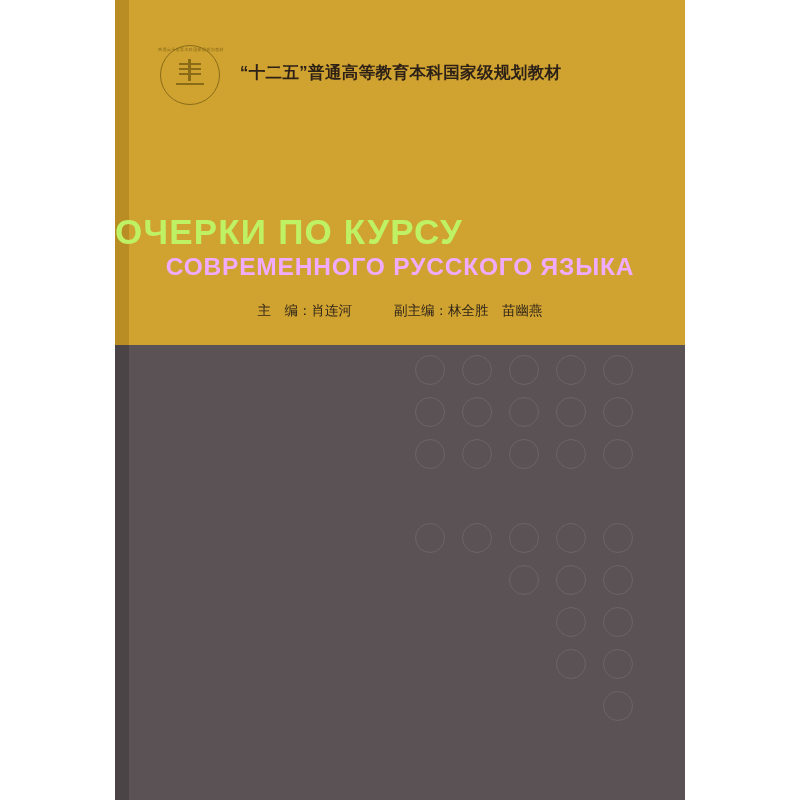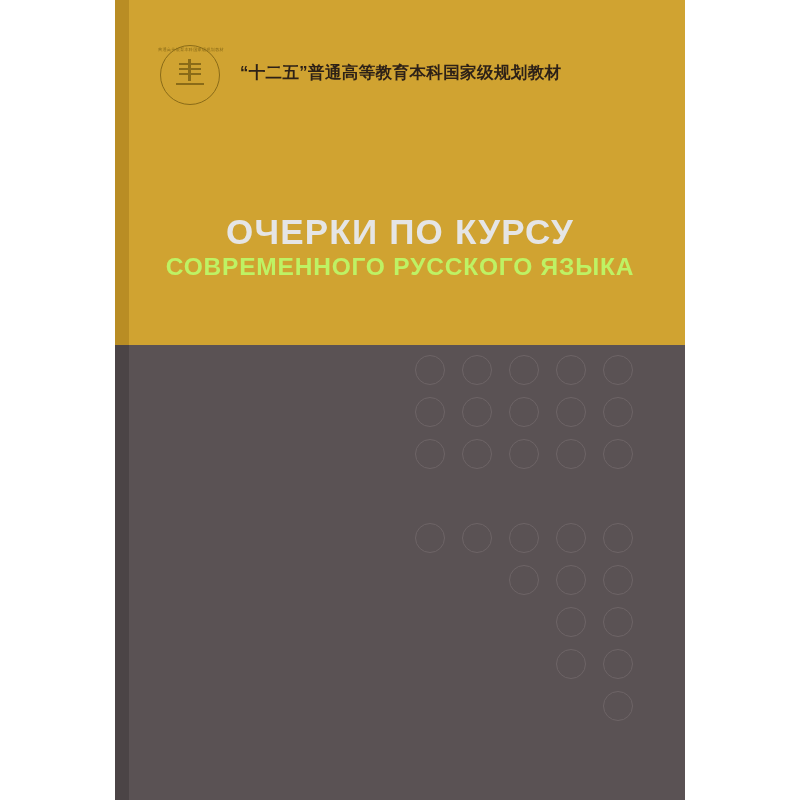--- a/index.html
+++ b/index.html
@@ -115,35 +115,34 @@
     font-weight: bold;
     color: #2b2018;
     letter-spacing: 2px;
     font-family: "Liberation Serif", serif;
   }
   .title-ru1 {
     position: absolute;
     left: 0;
     top: 212px;
     width: 570px;
-    text-align: center;
     font-size: 35px;
     font-weight: bold;
-    color: #e5e5e5;
+    color: #bef264;
     letter-spacing: 1.2px;
   }
   .title-ru2 {
     position: absolute;
     left: 0;
     top: 253px;
     width: 570px;
     text-align: center;
     font-size: 24.5px;
     font-weight: bold;
-    color: #bef264;
+    color: #f0abfc;
     letter-spacing: 0.8px;
   }
   
   .authors {
     position: absolute;
     left: 0;
     top: 302px;
     width: 570px;
     text-align: center;
     font-size: 13.5px;
@@ -199,20 +198,23 @@
         <div class="bar" style="left:16px; top:4px; width:3px; height:22px;"></div>
         <div class="bar" style="left:4px; top:28px; width:28px; height:2px;"></div>
       </div>
     </div>
 
     <div class="series-line">“十二五”普通高等教育本科国家级规划教材</div>
 
     <div class="title-ru1">ОЧЕРКИ ПО КУРСУ</div>
     <div class="title-ru2">СОВРЕМЕННОГО РУССКОГО ЯЗЫКА</div>
 
+    <div class="authors">
+      <span>主　编：</span><span class="a-main">肖连河</span><span>副主编：</span><span>林全胜　苗幽燕</span>
+    </div>
 
     <div class="dots" id="dot-grid">
         <div class="dot" style="left: 0px; top: 0px;"></div>
         <div class="dot" style="left: 47px; top: 0px;"></div>
         <div class="dot" style="left: 94px; top: 0px;"></div>
         <div class="dot" style="left: 141px; top: 0px;"></div>
         <div class="dot" style="left: 188px; top: 0px;"></div>
         <div class="dot" style="left: 0px; top: 42px;"></div>
         <div class="dot" style="left: 47px; top: 42px;"></div>
         <div class="dot" style="left: 94px; top: 42px;"></div>

